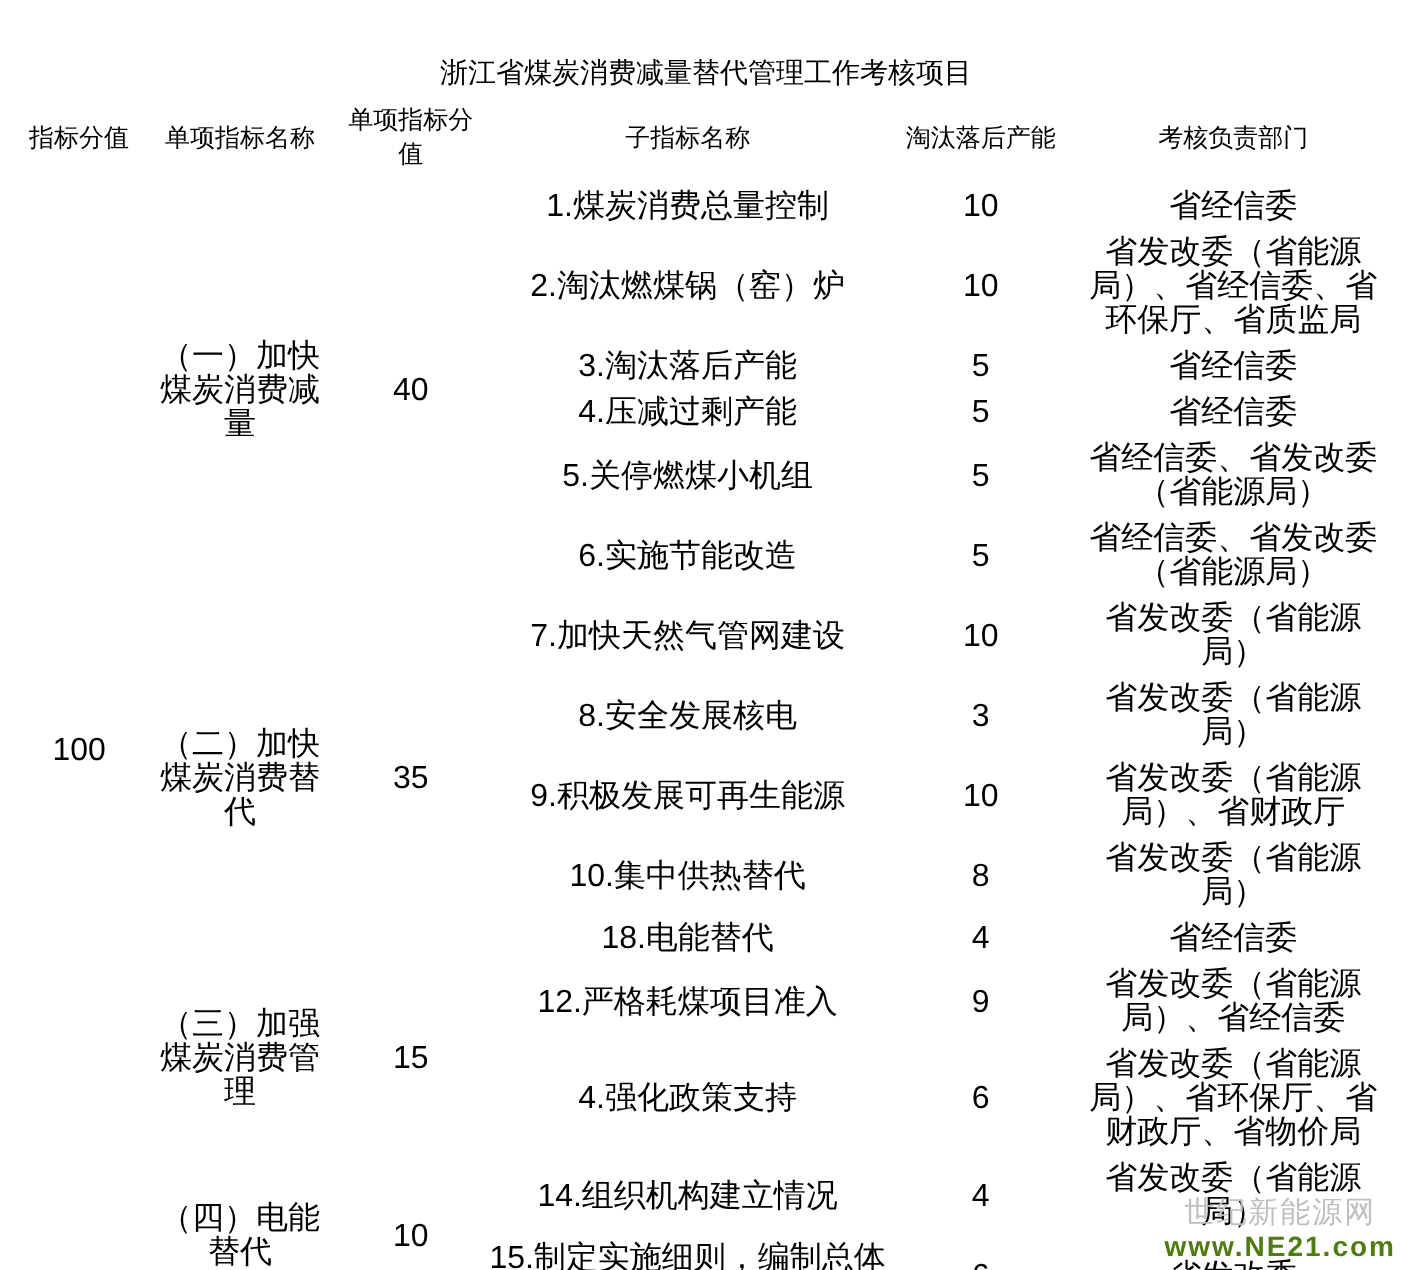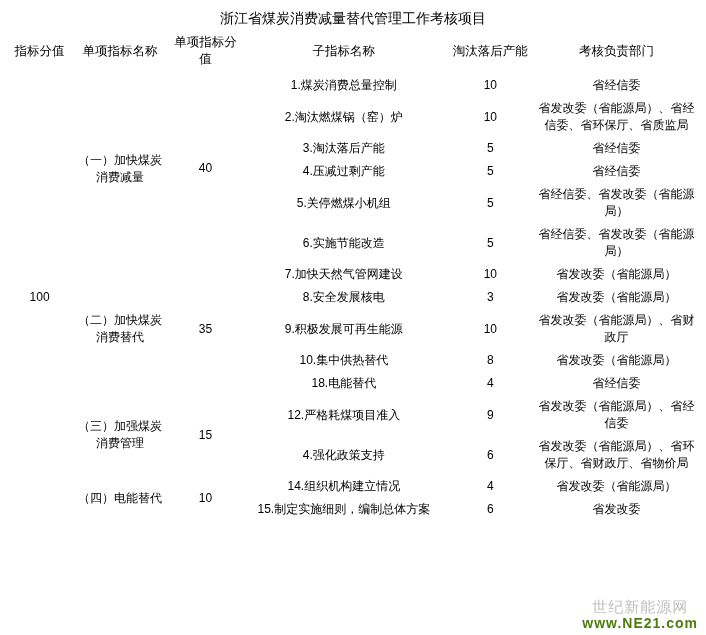--- a/index.html
+++ b/index.html
@@ -15,42 +15,42 @@
     position: relative;
     overflow: hidden;
   }
   .page {
     position: relative;
     width: 706px;
     height: 635px;
   }
   .title-block {
     text-align: center;
-    padding-top: 8px;
+    padding-top: 26px;
   }
   .doc-title {
     font-size: 14px;
     line-height: 20px;
     font-weight: normal;
   }
   .doc-subtitle {
     font-size: 14px;
     line-height: 22px;
     font-weight: normal;
   }
   table.score-table {
     border-collapse: collapse;
     width: 690px;
     margin: 0 auto 0 auto;
     table-layout: fixed;
   }
   table.score-table th,
   table.score-table td {
     border: none;
-    font-size: 12px;
+    font-size: 16px;
     line-height: 17px;
     text-align: center;
     vertical-align: middle;
     padding: 3px 2px;
   }
   table.score-table th {
     font-weight: normal;
     font-size: 12.5px;
     padding-top: 6px;
     padding-bottom: 6px;

